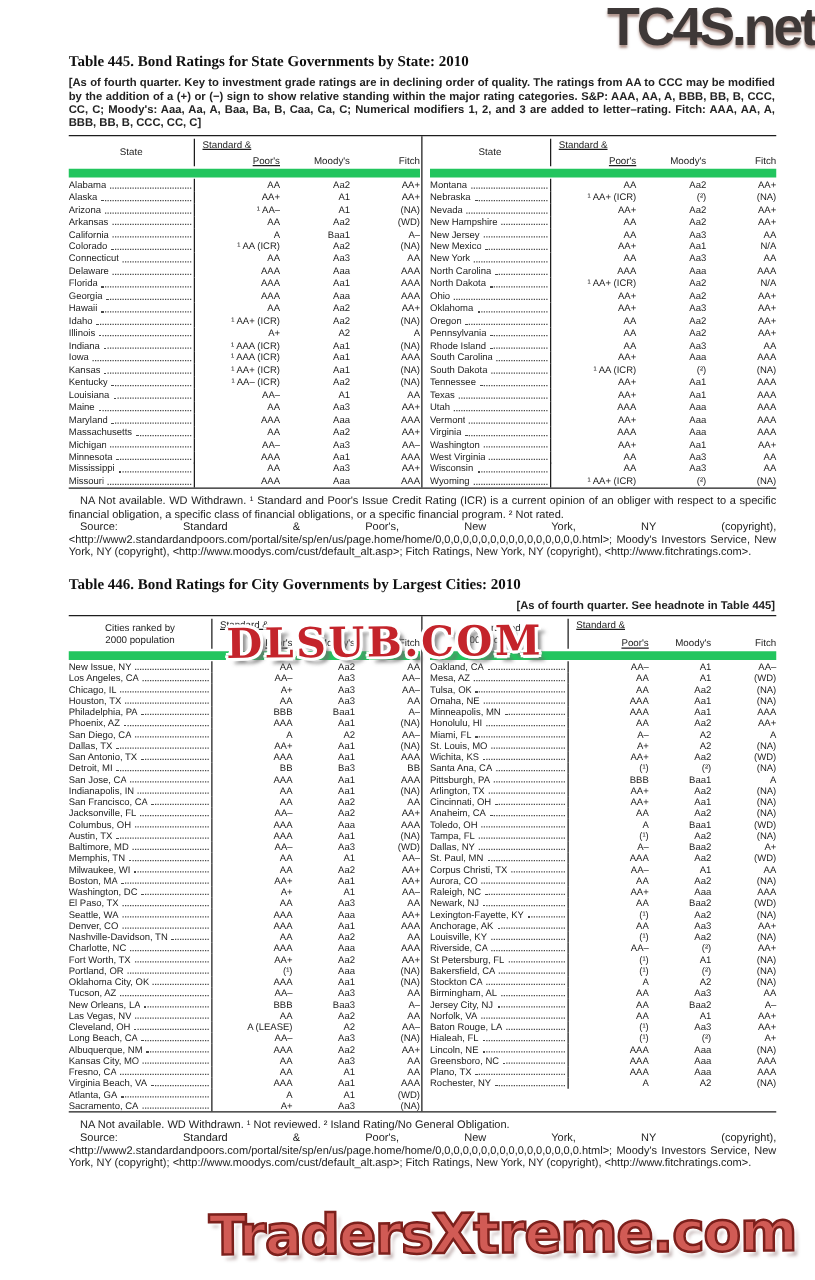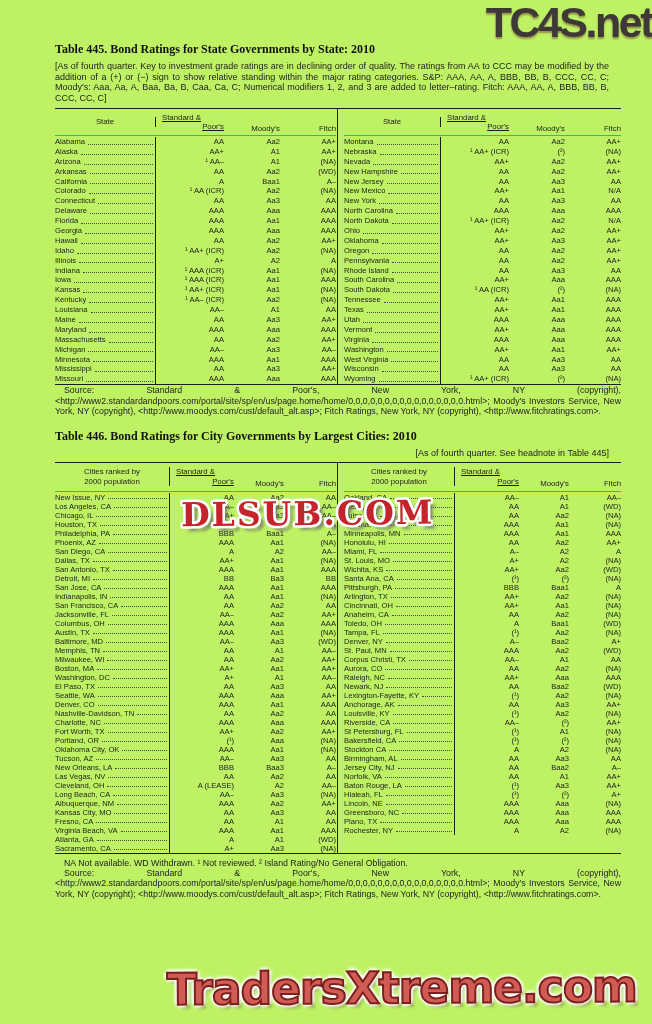--- a/index.html
+++ b/index.html
@@ -1,30 +1,30 @@
 <!DOCTYPE html>
 <html><head>
 <meta charset="utf-8">
 <style>
   html,body{margin:0;padding:0;background:#e8e8e6;}
-  .page{position:relative;width:652px;height:1024px;margin:0 auto;background:#bef264;
+  .page{position:relative;width:652px;height:1024px;margin:0 auto;background:#ffffff;
         overflow:hidden;font-family:"Liberation Sans",sans-serif;color:#1c1c1c;}
   .content{position:absolute;left:55px;top:40px;width:566px;}
   .ttl{font-family:"Liberation Serif",serif;font-weight:bold;font-size:12px;line-height:18px;
        margin:0 0 3px 0;color:#111;}
-  .headnote{font-size:9px;line-height:10.5px;text-align:justify;margin:0 12px 5px 0;color:#222;}
+  .headnote{font-size:9px;line-height:10.5px;text-align:justify;margin:0 1px 5px 0;color:#222;font-weight:bold;}
   .fnote{font-size:8.8px;line-height:10.3px;text-align:justify;margin:0;color:#222;
          text-indent:9px;overflow-wrap:anywhere;}
   .fnote.src{text-indent:9px;}
   
   .dtable{display:flex;border-top:1.6px solid #1d1d1d;border-bottom:1.6px solid #1d1d1d;}
   .half{width:50%;box-sizing:border-box;display:flex;flex-direction:column;}
   .half.left{border-right:1px solid #1d1d1d;padding-right:1px;}
   .half.right{padding-left:6px;}
-  .hdr{display:flex;border-bottom:1px solid #22c55e;padding:2px 0 2px;align-items:center;}
+  .hdr{display:flex;border-bottom:7px solid #22c55e;padding:2px 0 2px;}
   .t445 .hdr{height:22px;}
   .t446 .hdr{height:24px;}
   .c-name{flex:1 1 auto;min-width:0;border-right:1px solid #1d1d1d;}
   .h-name{display:flex;align-items:center;justify-content:center;text-align:center;
           white-space:pre-line;font-size:7.8px;line-height:9.5px;}
   .c-sp{width:64px;box-sizing:border-box;}
   .c-m{width:50px;box-sizing:border-box;}
   .c-f{width:52px;box-sizing:border-box;}
   .t445 .c-sp{width:68px}.t445 .c-m{width:56px}.t445 .c-f{width:56px}
   .h-sp{display:flex;flex-direction:column;justify-content:space-between;font-size:7.8px;line-height:9.5px;text-decoration:underline;}
@@ -548,20 +548,21 @@
                   <span class="leader"></span>
                 </span>
                 <span class="cell val c-sp">¹ AA+ (ICR)</span>
                 <span class="cell val c-m">(²)</span>
                 <span class="cell val c-f">(NA)</span>
               </div>
             </div>
         </div>
       </div>
 
+      <p class="fnote" style="margin-top:4px">NA Not available. WD Withdrawn. ¹ Standard and Poor's Issue Credit Rating (ICR) is a current opinion of an obliger with respect to a specific financial obligation, a specific class of financial obligations, or a specific financial program. ² Not rated.</p>
       <p class="fnote src">Source: Standard &amp; Poor's, New York, NY (copyright), &lt;http://www2.standardandpoors.com/portal/site/sp/en/us/page.home/home/0,0,0,0,0,0,0,0,0,0,0,0,0,0,0,0.html&gt;; Moody's Investors Service, New York, NY (copyright), &lt;http://www.moodys.com/cust/default_alt.asp&gt;; Fitch Ratings, New York, NY (copyright), &lt;http://www.fitchratings.com&gt;.</p>
     </section>
 
     <section style="margin-top:11px">
       <h1 class="ttl">Table 446. Bond Ratings for City Governments by Largest Cities: 2010</h1>
       <p class="headnote" style="text-align:right;margin-bottom:3px">[As of fourth quarter. See headnote in Table 445]</p>
 
       <div class="dtable t446">
         <div class="half left">
           <div class="hdr">
@@ -1088,21 +1089,21 @@
                 <span class="cell name">
                   <span class="nm">Tampa, FL</span>
                   <span class="leader"></span>
                 </span>
                 <span class="cell val c-sp">(¹)</span>
                 <span class="cell val c-m">Aa2</span>
                 <span class="cell val c-f">(NA)</span>
               </div>
               <div class="trow">
                 <span class="cell name">
-                  <span class="nm">Denver, NY</span>
+                  <span class="nm">Dallas, NY</span>
                   <span class="leader"></span>
                 </span>
                 <span class="cell val c-sp">A–</span>
                 <span class="cell val c-m">Baa2</span>
                 <span class="cell val c-f">A+</span>
               </div>
               <div class="trow">
                 <span class="cell name">
                   <span class="nm">St. Paul, MN</span>
                   <span class="leader"></span>

